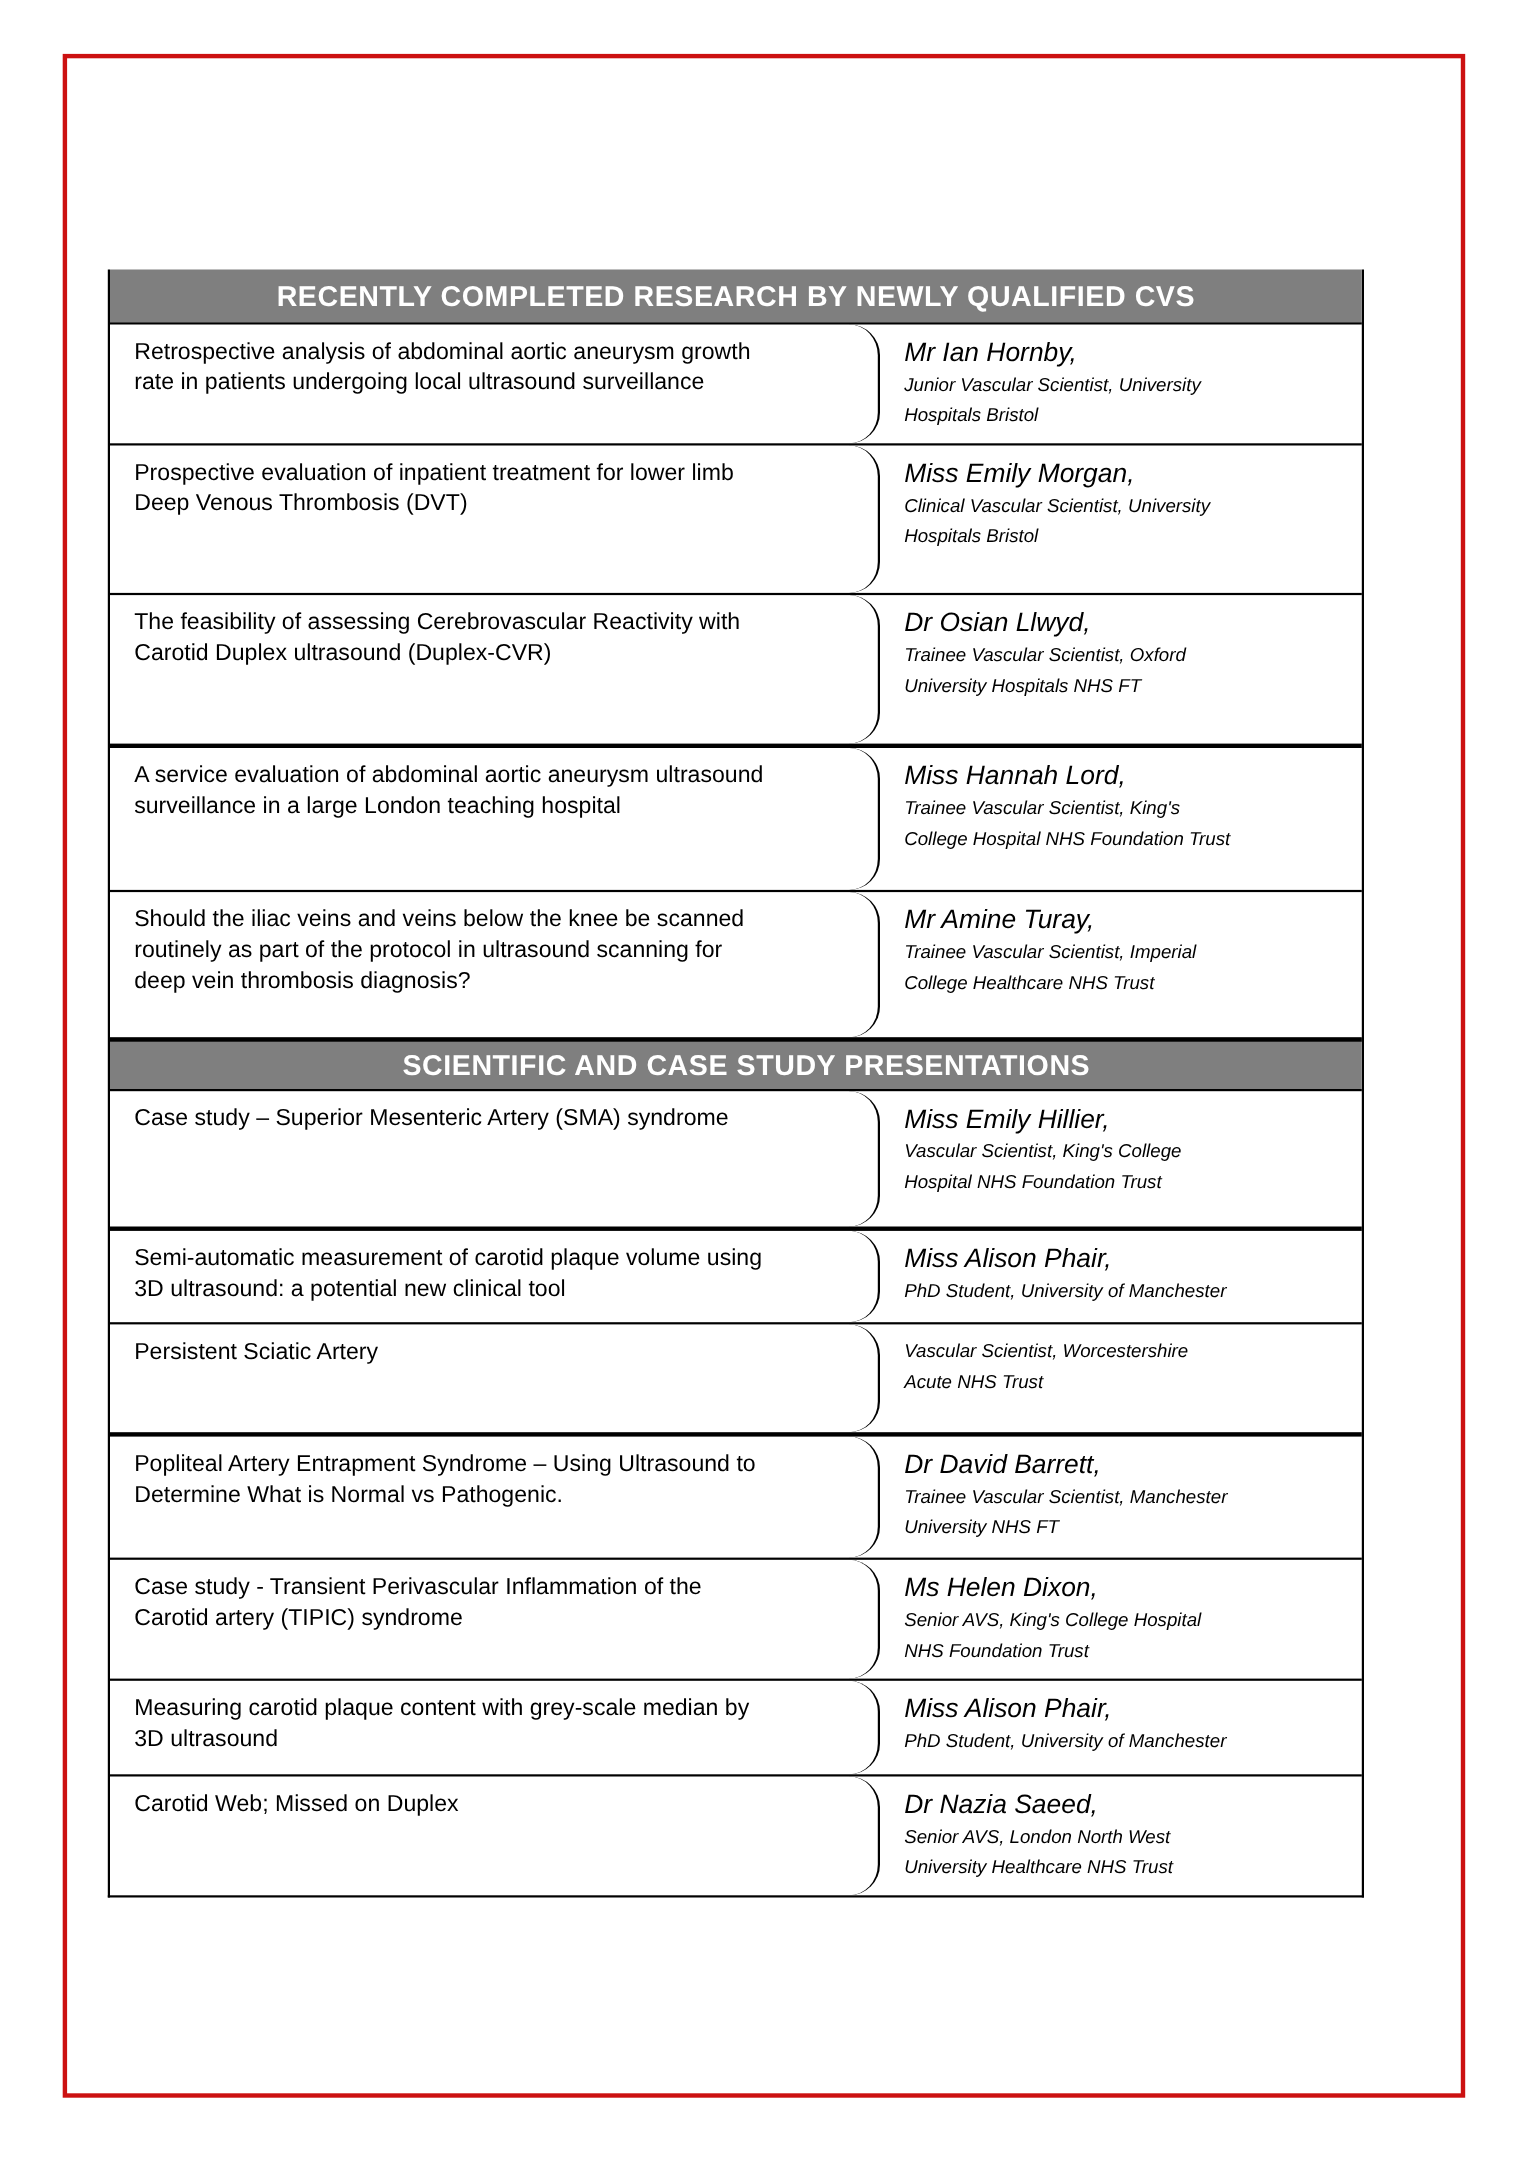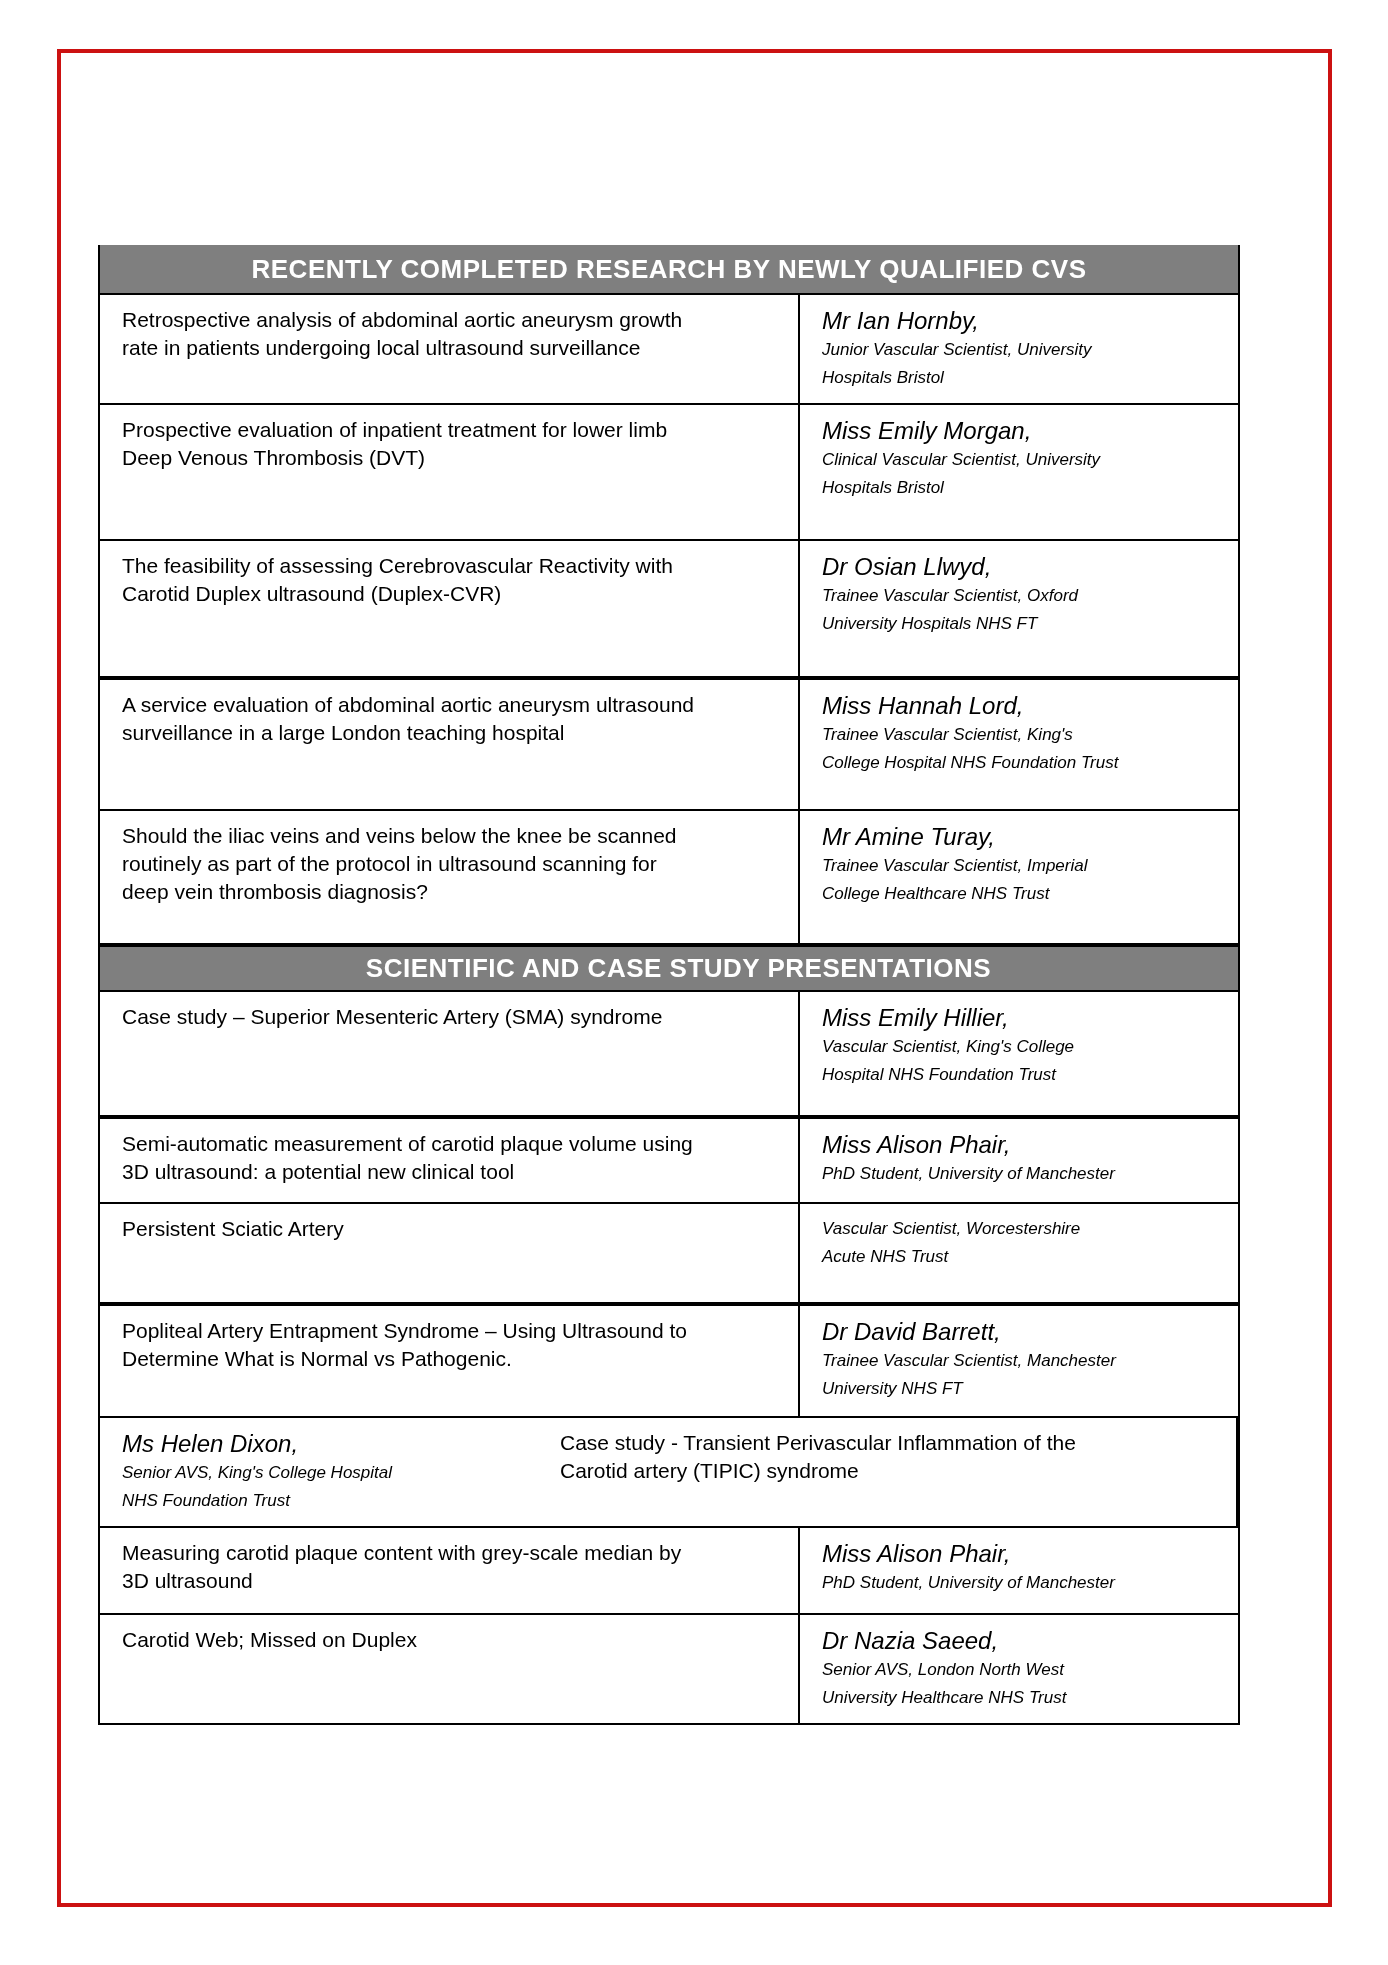--- a/index.html
+++ b/index.html
@@ -23,21 +23,21 @@
   .sec-header {
     background:#7f7f7f; color:#ffffff;
     font-weight:bold; font-size:26px; letter-spacing:0.5px;
     display:flex; align-items:center; justify-content:center;
     text-align:left;
   }
   .sec-header.h1 { height:48px; }
   .sec-header.h2 { height:47px; border-top:4px solid #000;padding-left:19px; }
   .row { display:flex; border-top:2px solid #000; align-items:stretch; }
   .row.thick { border-top-width:4px; }
-  .cell { padding:11px 22px; }
+  .cell { padding:11px 22px;border-radius:28px; }
   .topic {
     flex:0 0 700px; border-right:2px solid #000;
     font-size:21px; line-height:28px;
     white-space:pre-line;
   }
   .presenter { flex:1 1 auto; padding-right:12px;font-style:italic; }
   .pname { font-size:24px; line-height:30px; }
   .pdetails { font-size:17px; line-height:28px; white-space:pre-line; }
 </style>
 </head>
@@ -133,27 +133,27 @@
       <div class="cell topic">Popliteal Artery Entrapment Syndrome – Using Ultrasound to
 Determine What is Normal vs Pathogenic.</div>
       <div class="cell presenter">
         <div class="pname">Dr David Barrett,</div>
         <div class="pdetails">Trainee Vascular Scientist, Manchester
 University NHS FT</div>
       </div>
     </div>
 
     <div class="row" style="min-height:96px">
+      <div class="cell topic">Case study - Transient Perivascular Inflammation of the
+Carotid artery (TIPIC) syndrome</div>
       <div class="cell presenter">
         <div class="pname">Ms Helen Dixon,</div>
         <div class="pdetails">Senior AVS, King's College Hospital
 NHS Foundation Trust</div>
       </div>
-      <div class="cell topic">Case study - Transient Perivascular Inflammation of the
-Carotid artery (TIPIC) syndrome</div>
     </div>
 
     <div class="row" style="min-height:87px">
       <div class="cell topic">Measuring carotid plaque content with grey-scale median by
 3D ultrasound</div>
       <div class="cell presenter">
         <div class="pname">Miss Alison Phair,</div>
         <div class="pdetails">PhD Student, University of Manchester</div>
       </div>
     </div>

